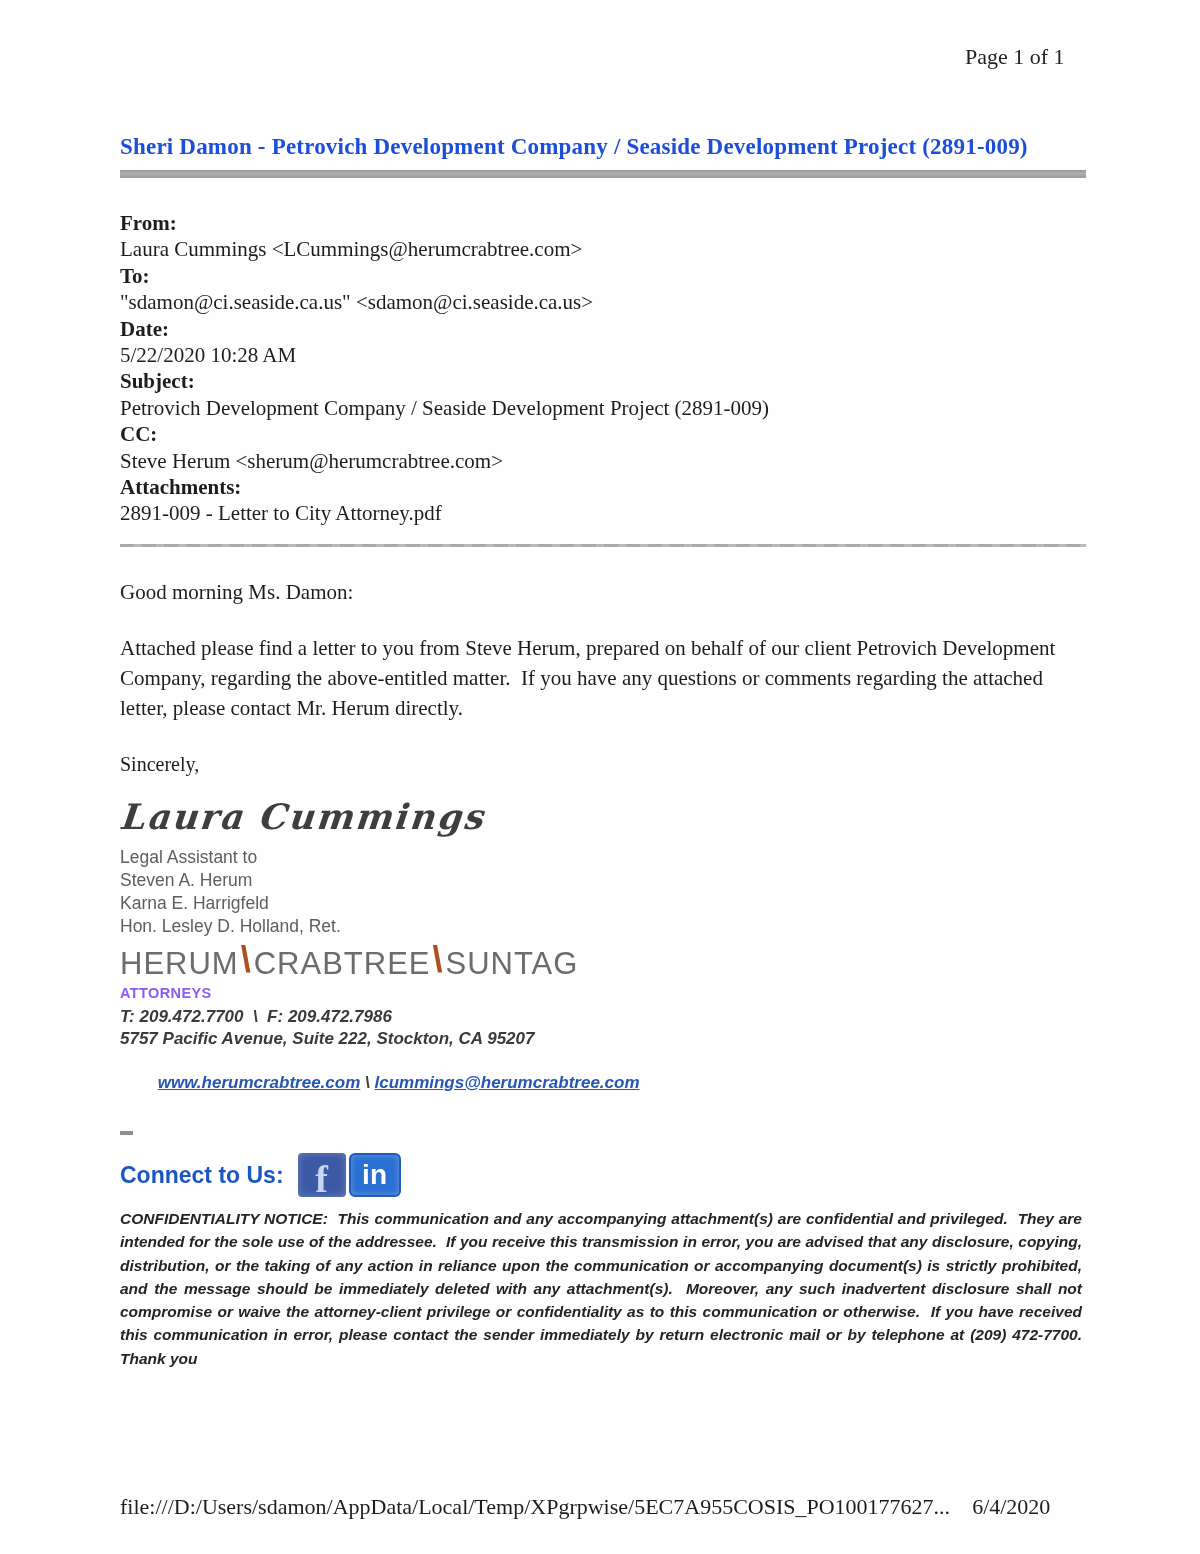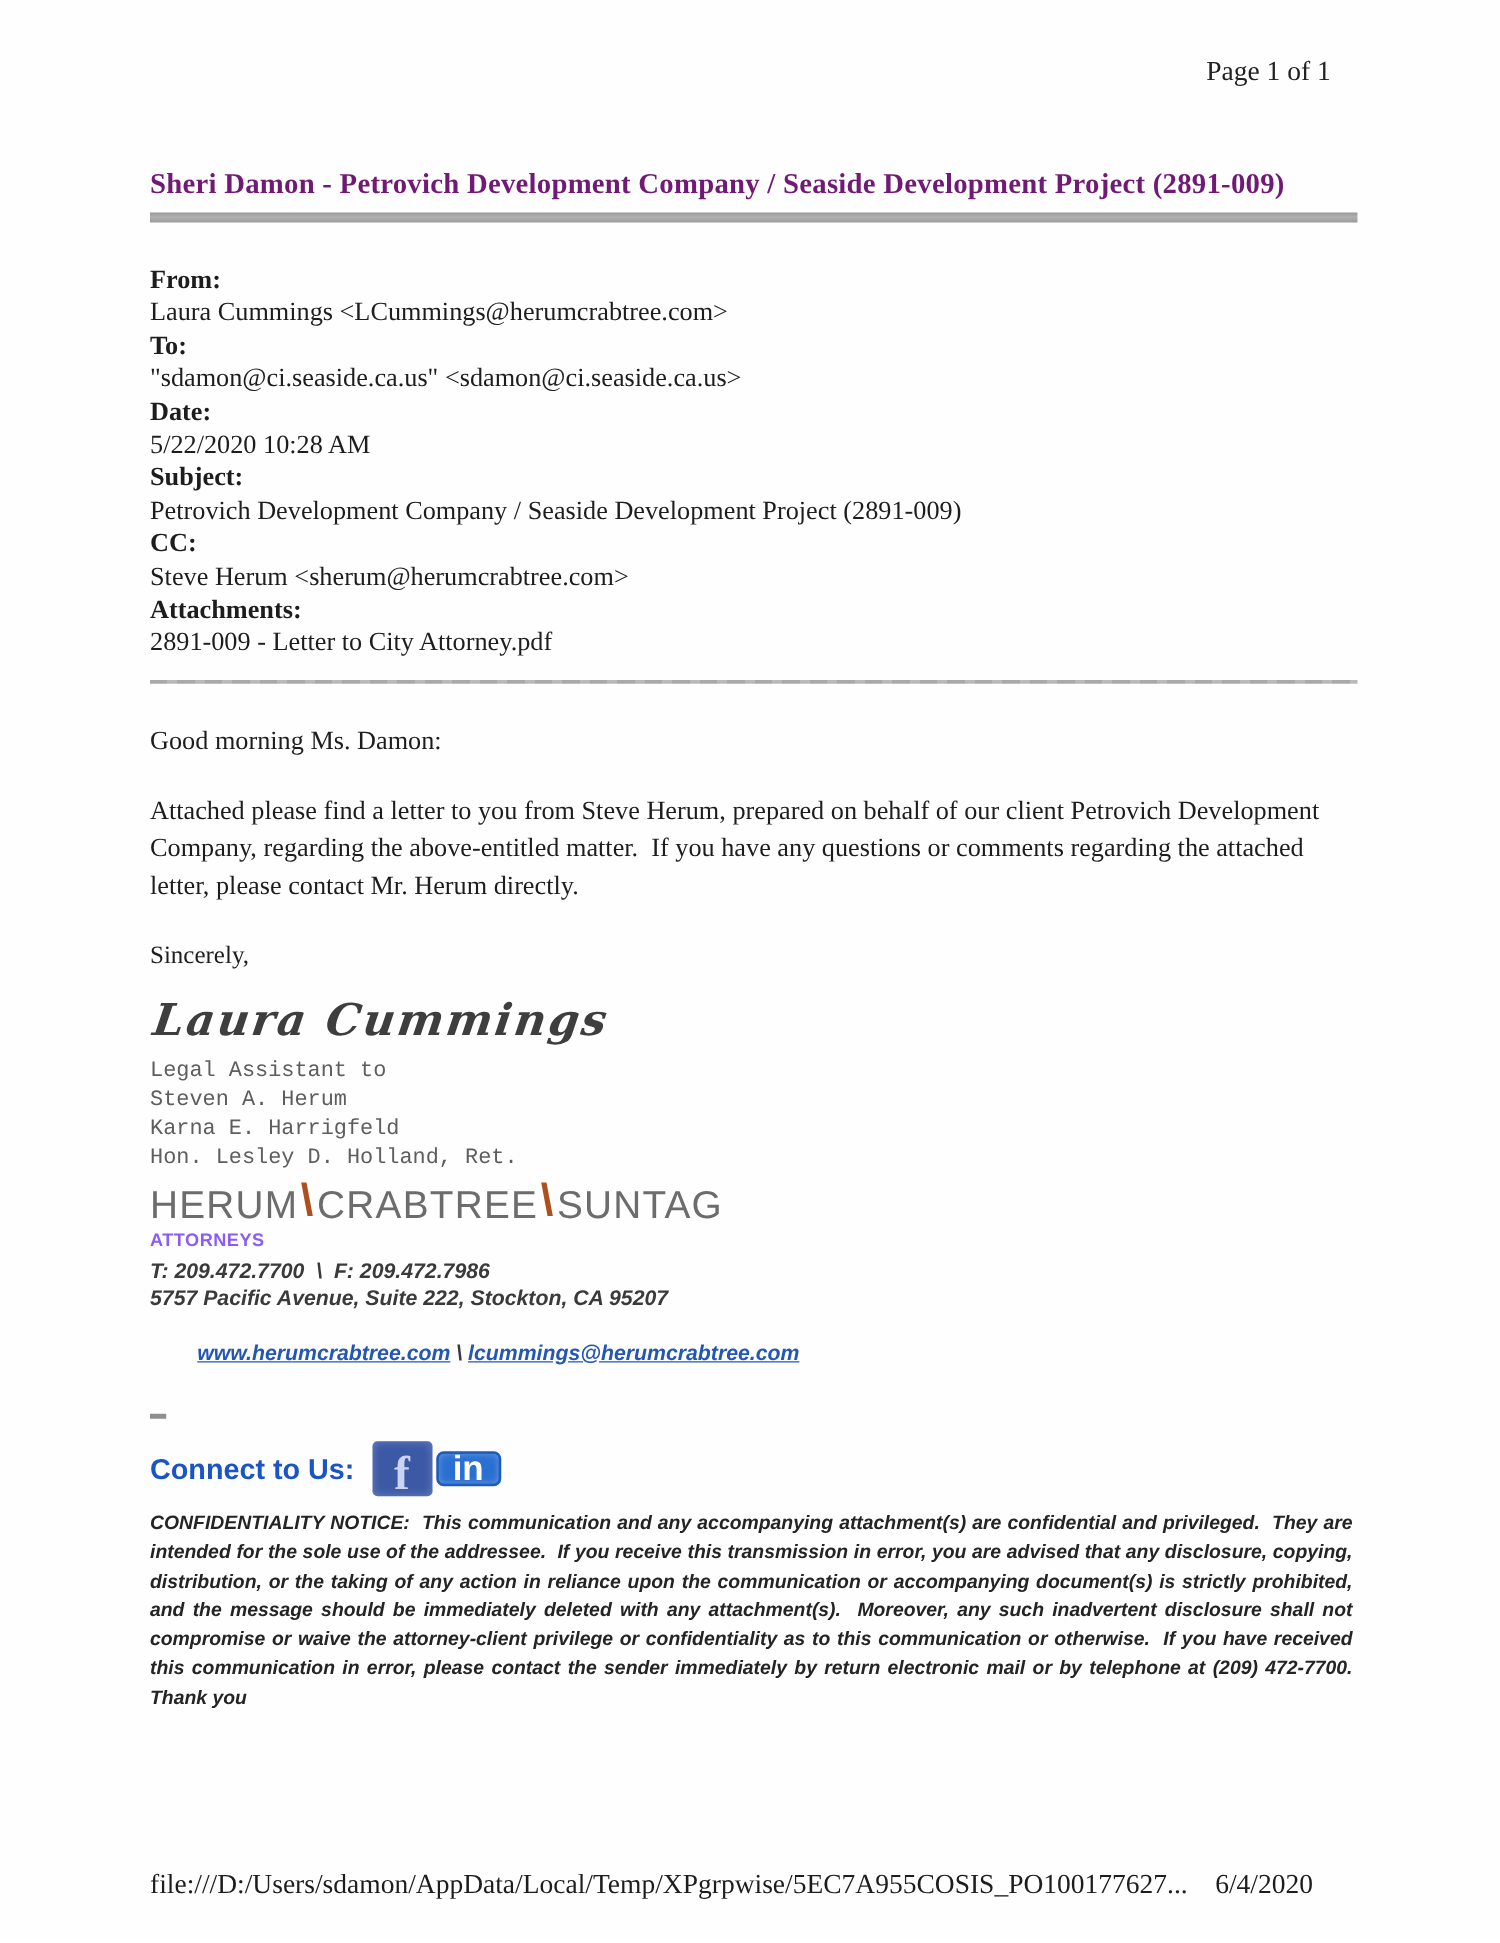--- a/index.html
+++ b/index.html
@@ -13,21 +13,21 @@
     overflow:hidden;
   }
   .page-indicator {
     position:absolute; top:44px; left:965px;
     font-size:22px; color:#222;
   }
   .main {
     position:absolute; left:120px; top:134px; width:966px;
   }
   .doc-title {
-    font-size:23px; font-weight:bold; color:#701a75; letter-spacing:0.2px;
+    font-size:23px; font-weight:bold; color:#1d4ed8; letter-spacing:0.2px;
   }
   .title-rule {
     height:8px; margin-top:10px;
     background:linear-gradient(180deg,#8d8d8d 0%,#a8a8a8 45%,#8f8f8f 100%);
     opacity:0.9;
   }
   .headers { margin-top:32px; font-size:21px; }
   .hrow { display:flex; line-height:26.4px;flex-direction:column; }
   .hlabel { width:148px; flex-shrink:0; font-weight:bold; }
   .hvalue { white-space:nowrap; }
@@ -45,21 +45,21 @@
     margin-top:20px;
     font-family:"DejaVu Serif", serif;
     font-style:italic; font-weight:bold;
     font-size:35px; color:#3e3e3e;
     letter-spacing:2px;
     transform:skewX(-8deg); transform-origin:left bottom;
     width:max-content;
   }
   .roles {
     margin-top:9px;
-    font-family:Liberation Mono, monospace;
+    font-family:Liberation Sans, sans-serif;
     font-size:17.5px; color:#5e5e5e; line-height:1.3;
   }
   .firm-logo {
     margin-top:9px;
     font-family:"Liberation Sans", sans-serif;
     font-size:31px; color:#6c6c6c; letter-spacing:1px;
     display:flex; align-items:center;
   }
   .firm-slash {
     color:#ad4f1e; font-weight:bold; font-size:36px;
@@ -94,21 +94,21 @@
   .social { display:flex; gap:3px; align-items:center; }
   .icon-fb {
     width:48px; height:44px; background:#3c59a6; border-radius:4px;
     color:#c9d4f0; font-family:"Liberation Serif", serif;
     font-weight:bold; font-size:38px;
     display:flex; align-items:flex-end; justify-content:center;
     overflow:hidden; line-height:0.95; cursor:pointer;
     box-shadow:inset 0 0 8px rgba(255,255,255,0.25);
   }
   .icon-in {
-    width:52px; height:28px; background:#2a6fd2; border-radius:6px;
+    width:52px; height:44px; background:#2a6fd2; border-radius:6px;
     color:#ffffff; font-family:"Liberation Sans", sans-serif;
     font-weight:bold; font-size:28px;
     display:flex; align-items:center; justify-content:center;
     cursor:pointer; border:2px solid #1e5cb8;
     box-shadow:inset 0 0 6px rgba(255,255,255,0.3);
   }
   .notice {
     margin-top:8px;
     font-family:"Liberation Sans", sans-serif;
     font-size:15.5px; font-weight:bold; font-style:italic;

